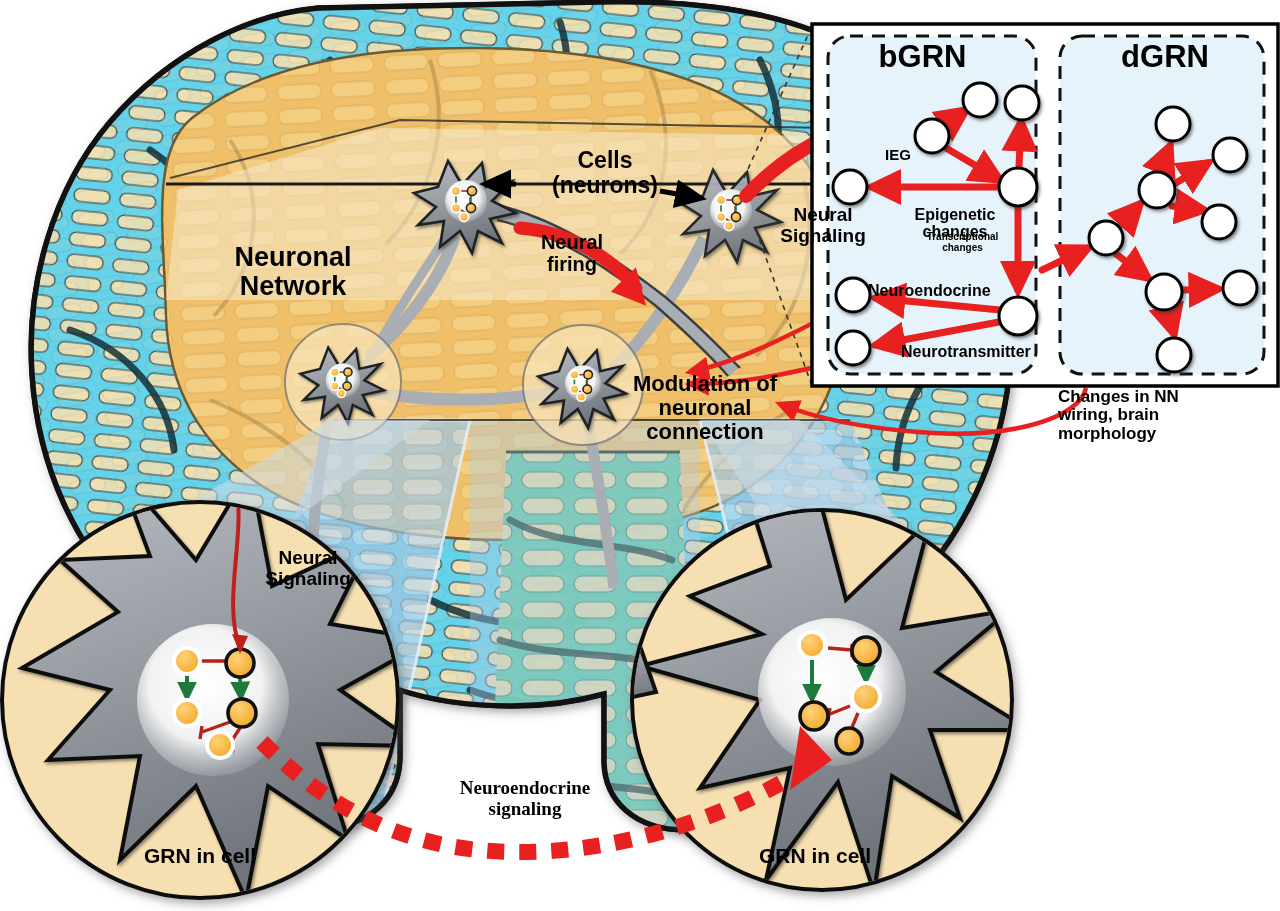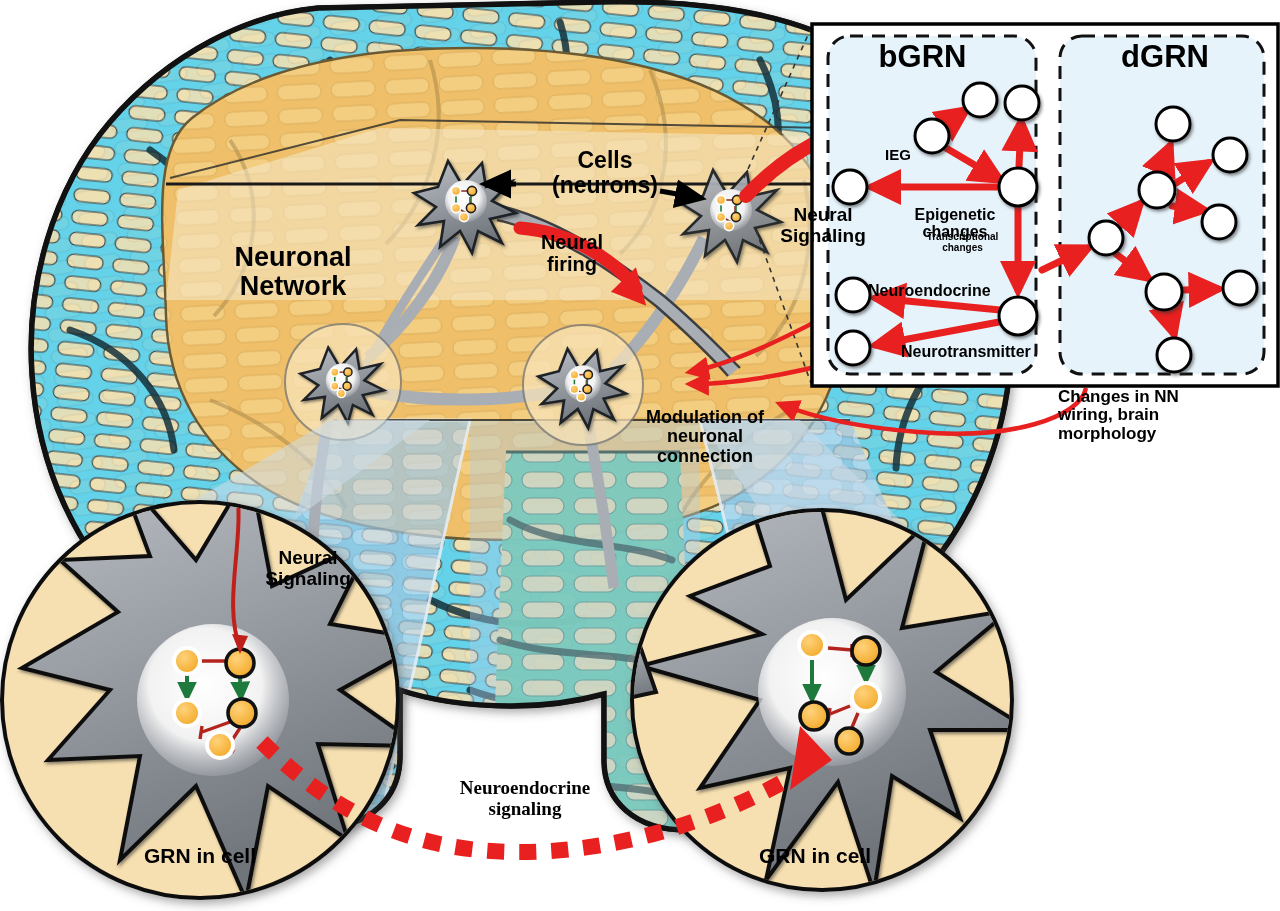--- a/index.html
+++ b/index.html
@@ -5,21 +5,21 @@
   html,body{margin:0;padding:0;background:#fff;}
   body{width:1280px;height:911px;overflow:hidden;font-family:"Liberation Sans",sans-serif;}
   #stage{position:relative;width:1280px;height:911px;background:#ffffff;}
   svg.layer{position:absolute;left:0;top:0;width:1280px;height:911px;}
   .lbl{position:absolute;font-family:"Liberation Sans",sans-serif;font-weight:bold;color:#000;line-height:1.08;text-align:center;white-space:pre-line;}
   .lbl.left{text-align:left;}
   #neuronal-network-label{left:198px;top:243px;width:190px;font-size:27px;}
   #cells-label{left:520px;top:148px;width:170px;font-size:23px;}
   #neural-firing-label{left:512px;top:232px;width:120px;font-size:20px;}
   #neural-signaling-label{left:768px;top:205px;width:110px;font-size:19px;}
-  #modulation-label{left:620px;top:408px;width:170px;font-size:18px;}
+  #modulation-label{left:620px;top:372px;width:170px;font-size:22px;}
   #changes-nn-label{left:1058px;top:388px;width:200px;font-size:17px;text-align:left;}
   #ieg-label{left:885px;top:147px;width:40px;font-size:15px;text-align:left;}
   #epigenetic-label{left:890px;top:198px;width:130px;font-size:16px;margin-top:8px;}
   #transcriptional-label{left:890px;top:232px;width:145px;font-size:10px;}
   #neuroreceptor-label{left:868px;top:282px;width:130px;font-size:16px;text-align:left;}
   #neurotransmitter-label{left:868px;top:343px;width:150px;font-size:16px;text-align:left;padding-left:33px;}
   #bgrn-title{left:830px;top:40px;width:185px;font-size:31px;}
   #dgrn-title{left:1075px;top:40px;width:180px;font-size:31px;}
   #neural-signaling-inset-label{left:248px;top:548px;width:120px;font-size:19px;}
   #neuroendocrine-label{left:430px;top:778px;width:190px;font-size:19px;font-family:Liberation Serif, serif;}

